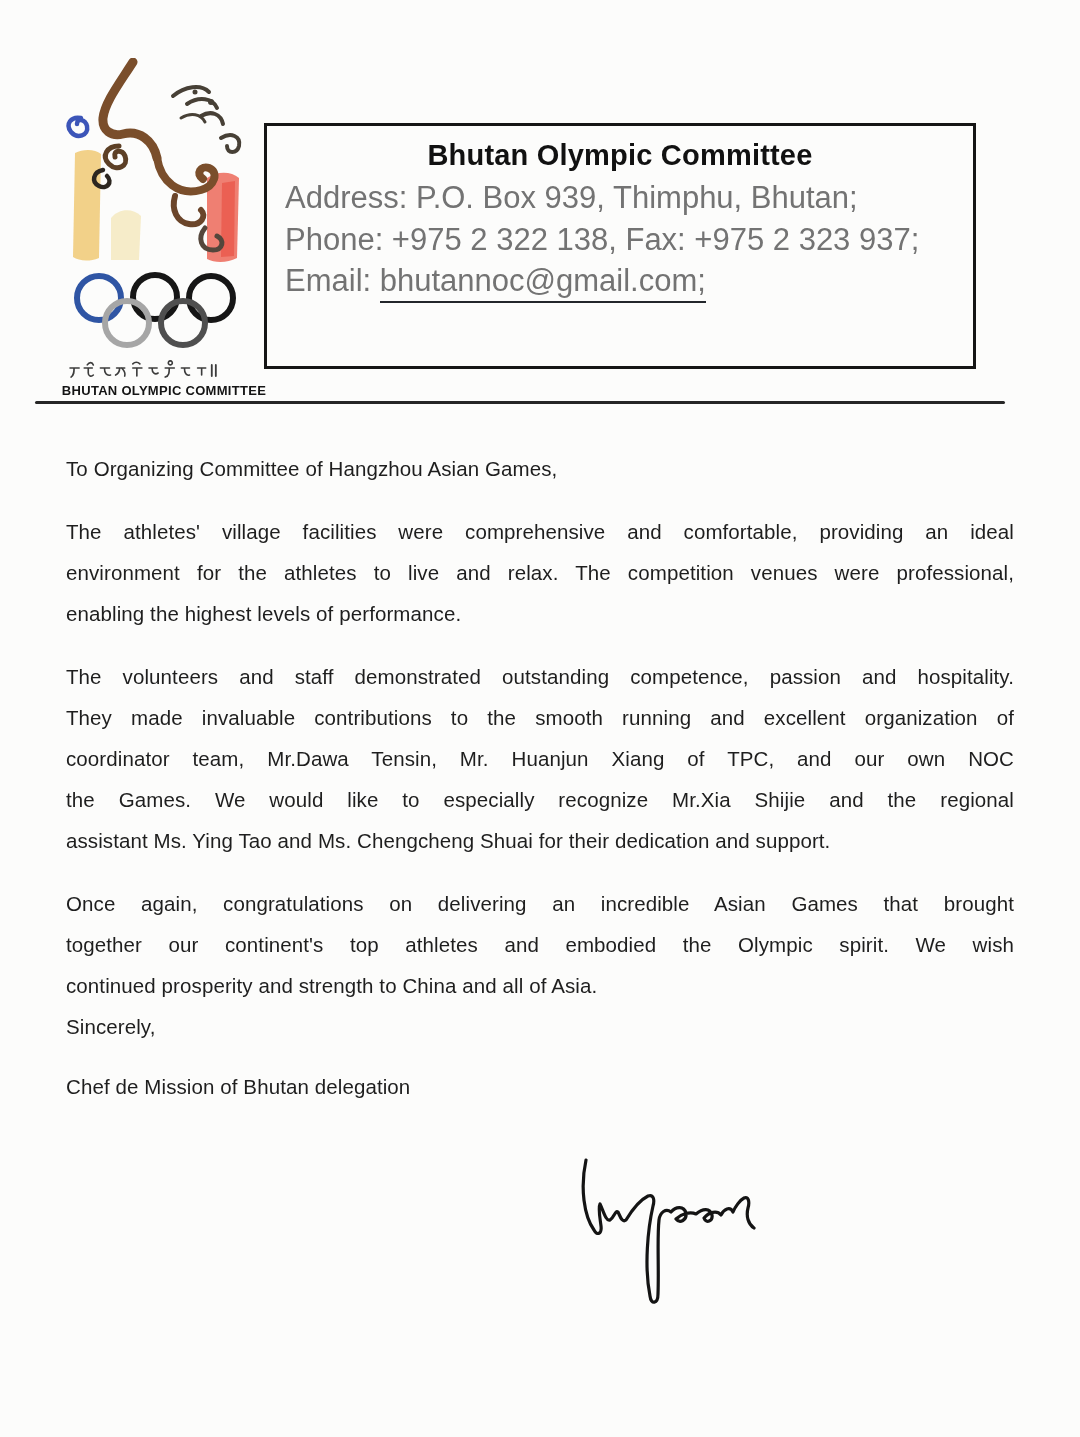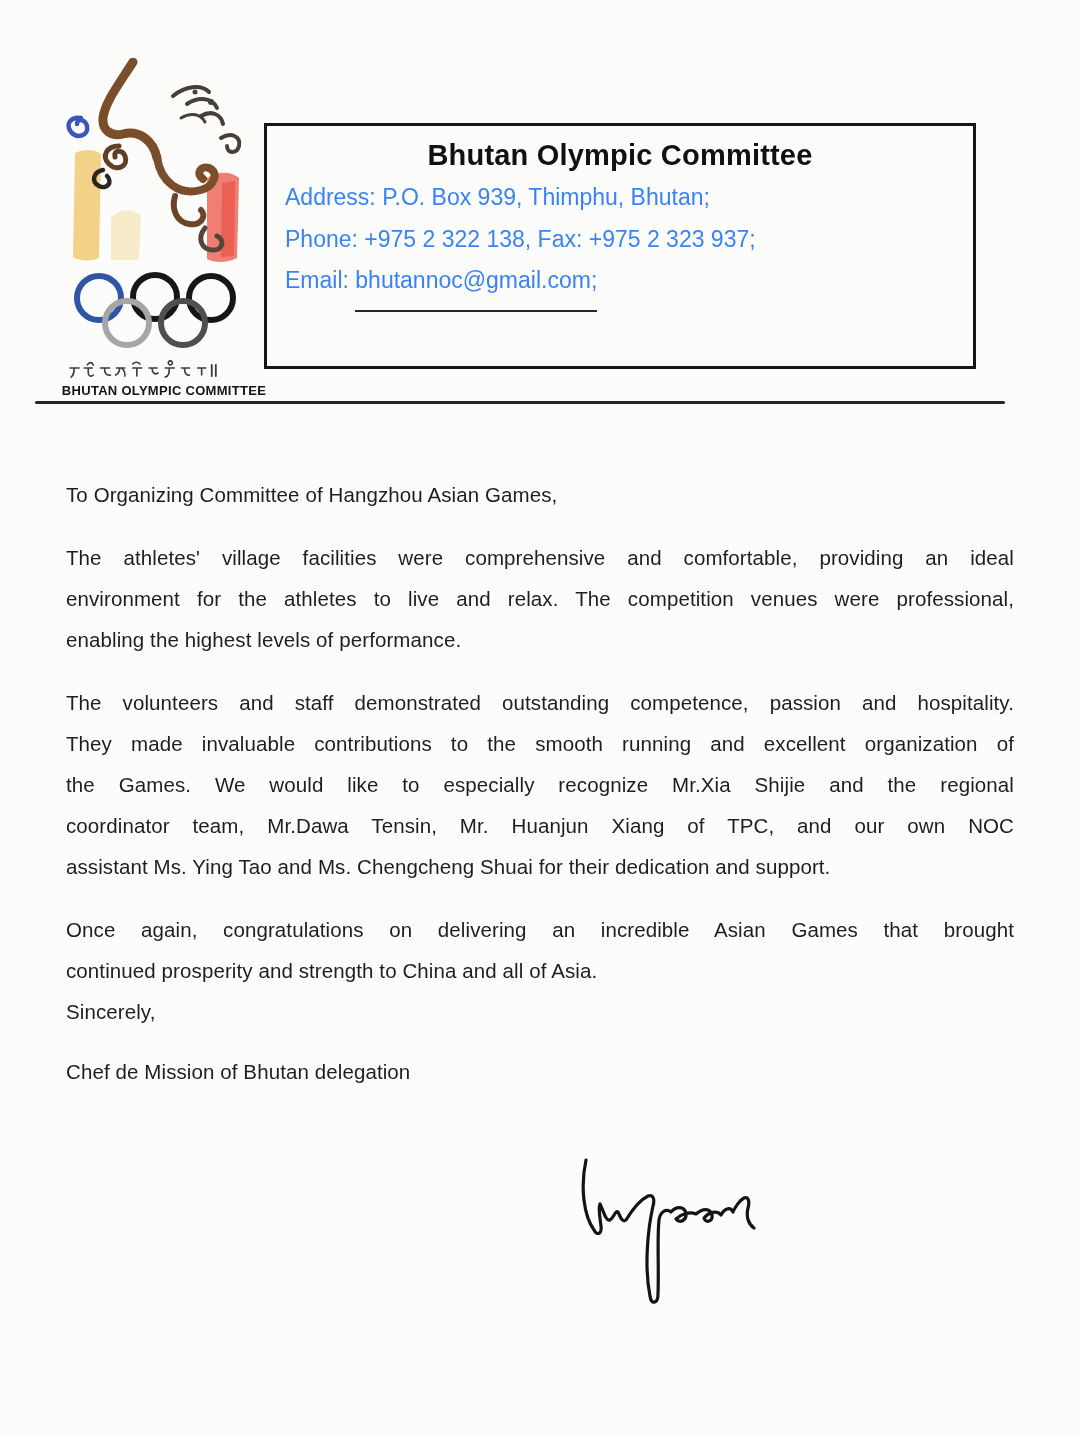--- a/index.html
+++ b/index.html
@@ -20,28 +20,28 @@
   .divider-rule{position:absolute;left:35px;top:401px;width:970px;height:3px;background:#262626;border-radius:2px;}
   .info-box{
     position:absolute;left:264px;top:123px;width:712px;height:246px;
     border:3px solid #151515;background:transparent;box-sizing:border-box;
   }
   .info-title{
     margin-top:13px;text-align:center;font-size:29px;font-weight:700;color:#111;
     letter-spacing:.2px;
   }
   .info-line{
-    margin-left:18px;margin-right:10px;font-size:23px;line-height:41.5px;color:#3b82f6;
+    margin-left:18px;margin-right:10px;font-size:31px;line-height:41.5px;color:#737373;
     white-space:nowrap;
   }
   .info-lines{margin-top:5px;}
-  .u-email{border-bottom:2.5px solid #23262b;padding-bottom:17px;}
+  .u-email{border-bottom:2.5px solid #23262b;padding-bottom:3px;}
   
   .letter-body{
-    position:absolute;left:66px;top:474px;width:948px;
+    position:absolute;left:66px;top:448px;width:948px;
     font-size:20.5px;line-height:41px;color:#1e1e1e;letter-spacing:.1px;
   }
   .para{margin:0 0 22px 0;}
   .jline{text-align:justify;text-align-last:justify;}
   .lline{text-align:left;}
   .closing{margin-top:0;}
   .signoff{margin-top:19px;}
   .signature-svg{position:absolute;left:560px;top:1148px;width:205px;height:165px;}
 </style>
 </head>
@@ -119,27 +119,28 @@
 
   <div class="para">
     <div class="jline">The athletes' village facilities were comprehensive and comfortable, providing an ideal</div>
     <div class="jline">environment for the athletes to live and relax. The competition venues were professional,</div>
     <div class="lline">enabling the highest levels of performance.</div>
   </div>
 
   <div class="para">
     <div class="jline">The volunteers and staff demonstrated outstanding competence, passion and hospitality.</div>
     <div class="jline">They made invaluable contributions to the smooth running and excellent organization of</div>
+    <div class="jline">coordinator team, Mr.Dawa Tensin, Mr. Huanjun Xiang of TPC, and our own NOC</div>
     <div class="jline">the Games. We would like to especially recognize Mr.Xia Shijie and the regional</div>
-    <div class="jline">coordinator team, Mr.Dawa Tensin, Mr. Huanjun Xiang of TPC, and our own NOC</div>
     <div class="lline">assistant Ms. Ying Tao and Ms. Chengcheng Shuai for their dedication and support.</div>
   </div>
 
   <div class="para" style="margin-bottom:0;">
     <div class="jline">Once again, congratulations on delivering an incredible Asian Games that brought</div>
+    <div class="jline">together our continent's top athletes and embodied the Olympic spirit. We wish</div>
     <div class="lline">continued prosperity and strength to China and all of Asia.</div>
   </div>
 
   <div class="closing lline">Sincerely,</div>
 
   <div class="signoff lline">Chef de Mission of Bhutan delegation</div>
 </div>
 
 <svg class="signature-svg" viewBox="0 0 205 165">
   <path d="M26,12 C20,40 24,68 34,82 C37,88 42,86 41,78 C40,70 38,60 40,56 C43,62 46,74 50,72 C54,70 55,62 58,64 C60,68 62,75 66,72 C72,62 80,52 88,48 C93,46 95,51 93,58 C88,80 84,118 90,148 C91,157 98,156 98,146 C99,120 97,90 99,72 C100,64 106,60 111,64 C116,58 124,58 126,65 C127,72 120,76 116,71 C121,66 130,63 136,66 C143,60 150,60 152,67 C153,73 146,76 144,70 C149,64 157,62 161,67 C164,61 170,58 173,64 C175,59 180,52 184,50 C188,48 190,53 188,60 C186,68 188,76 194,80" fill="none" stroke="#141414" stroke-width="3.2" stroke-linecap="round" stroke-linejoin="round"></path>

